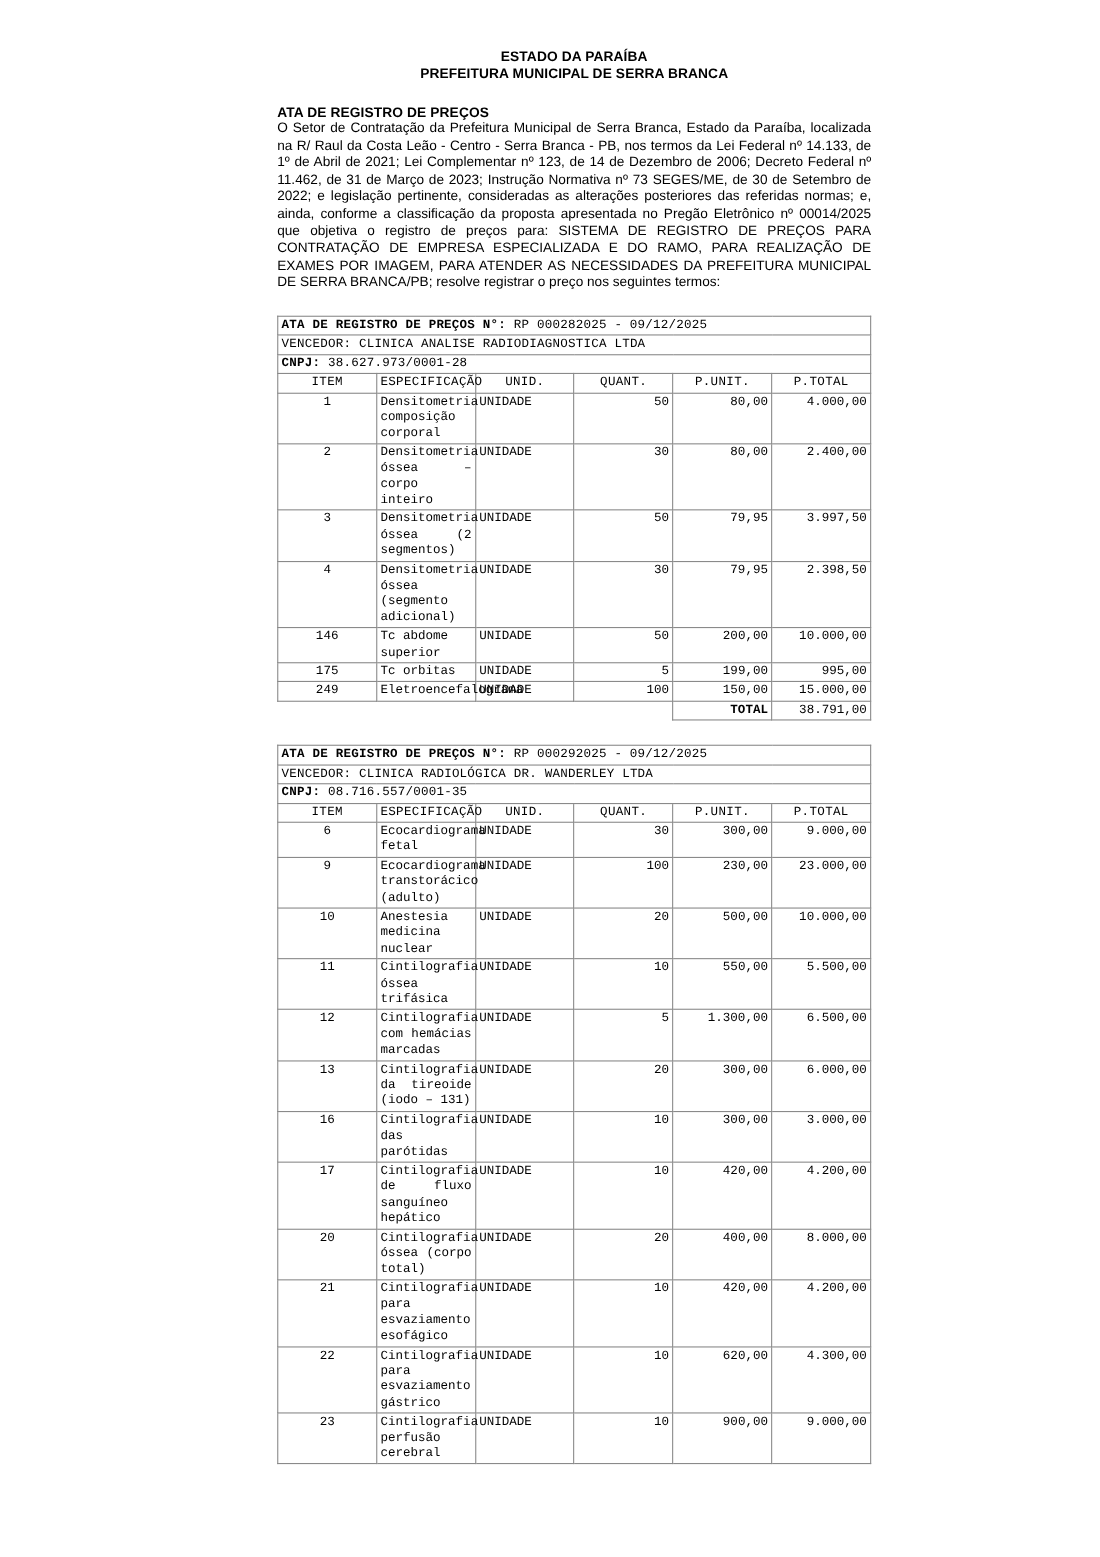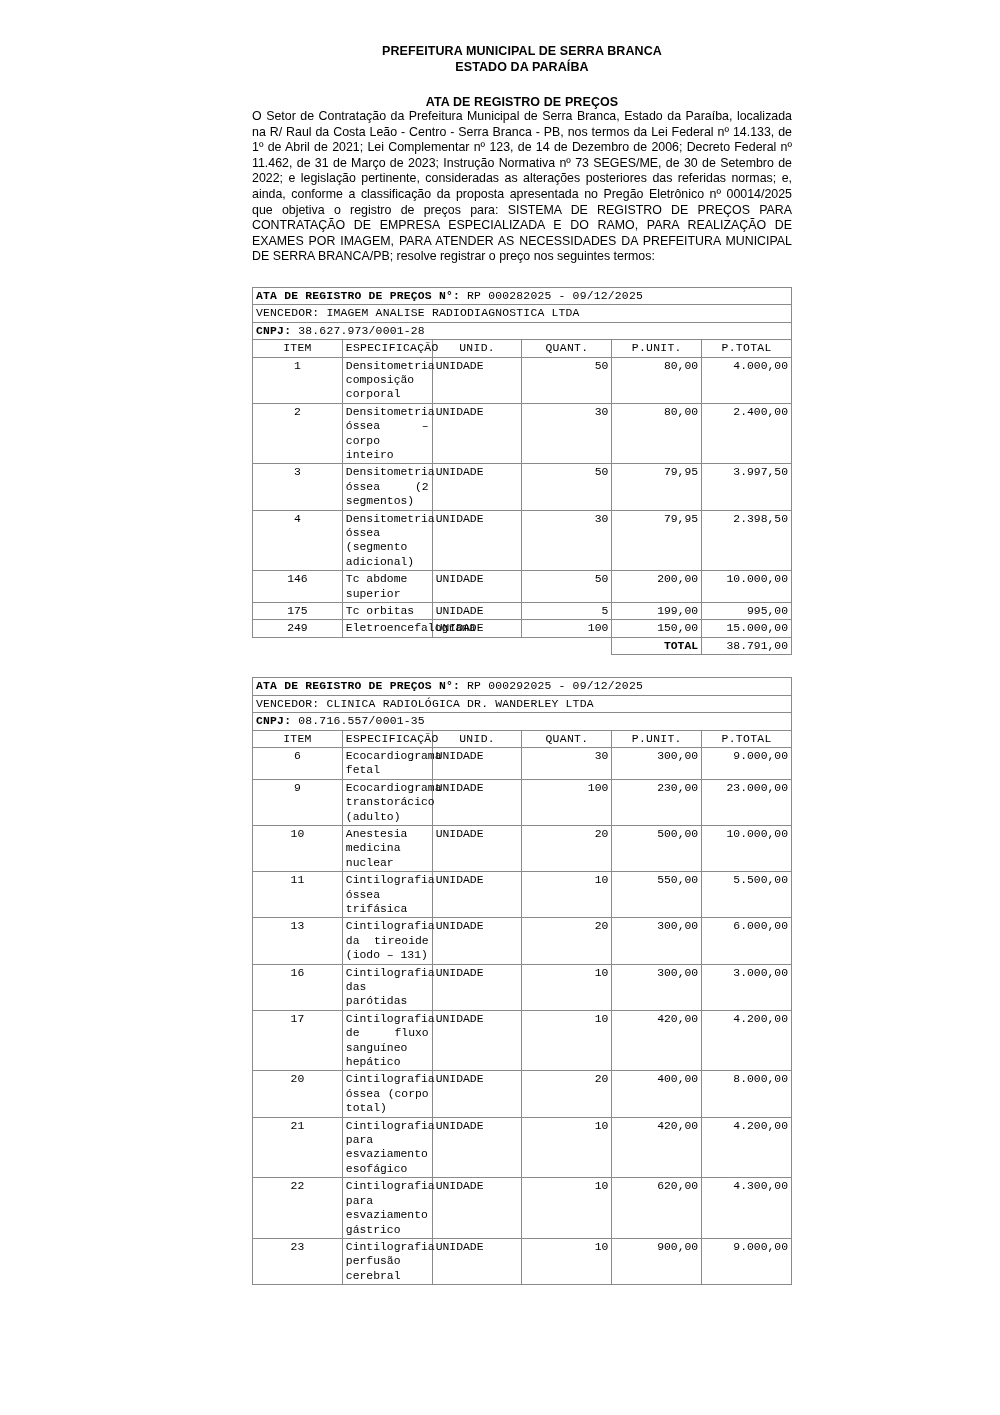--- a/index.html
+++ b/index.html
@@ -18,21 +18,20 @@
   }
   
   .doc-head {
     text-align: center;
     font-weight: bold;
     font-size: 12.5px;
     line-height: 15.5px;
     letter-spacing: 0.1px;
   }
   .doc-subhead {
-    text-align: center;
     font-weight: bold;
     font-size: 12.5px;
     margin-top: 20px;
     letter-spacing: 0.1px;
   }
   
   .para {
     text-align: justify;
     text-justify: inter-word;
     font-size: 12.4px;
@@ -86,37 +85,37 @@
   }
   .total-row td.tl { text-align: right; font-weight: bold; }
 </style>
 </head>
 <body>
 
 <div class="page">
 
   <div>
     <div class="doc-head">
+      <div>ESTADO DA PARAÍBA</div>
       <div>PREFEITURA MUNICIPAL DE SERRA BRANCA</div>
-      <div>ESTADO DA PARAÍBA</div>
     </div>
     <div class="doc-subhead">ATA DE REGISTRO DE PREÇOS</div>
   </div>
 
   <div class="para">O Setor de Contratação da Prefeitura Municipal de Serra Branca, Estado da Paraíba, localizada na R/ Raul da Costa Leão - Centro - Serra Branca - PB, nos termos da Lei Federal nº 14.133, de 1º de Abril de 2021; Lei Complementar nº 123, de 14 de Dezembro de 2006; Decreto Federal nº 11.462, de 31 de Março de 2023; Instrução Normativa nº 73 SEGES/ME, de 30 de Setembro de 2022; e legislação pertinente, consideradas as alterações posteriores das referidas normas; e, ainda, conforme a classificação da proposta apresentada no Pregão Eletrônico nº 00014/2025 que objetiva o registro de preços para: SISTEMA DE REGISTRO DE PREÇOS PARA CONTRATAÇÃO DE EMPRESA ESPECIALIZADA E DO RAMO, PARA REALIZAÇÃO DE EXAMES POR IMAGEM, PARA ATENDER AS NECESSIDADES DA PREFEITURA MUNICIPAL DE SERRA BRANCA/PB; resolve registrar o preço nos seguintes termos:</div>
 
   <div id="atas-container">
       <div class="ata-block">
         <table class="ata">
           <tbody>
             <tr class="hdr-row">
               <td colspan="6"><span class="lbl">ATA DE REGISTRO DE PREÇOS N°:</span> <span>RP 000282025 - 09/12/2025</span></td>
             </tr>
             <tr class="hdr-row">
-              <td colspan="6"><span>VENCEDOR:</span> <span>IMAGEM ANALISE RADIODIAGNOSTICA LTDA</span></td>
+              <td colspan="6"><span>VENCEDOR:</span> <span>CLINICA ANALISE RADIODIAGNOSTICA LTDA</span></td>
             </tr>
             <tr class="hdr-row">
               <td colspan="6"><span class="lbl">CNPJ:</span> <span>38.627.973/0001-28</span></td>
             </tr>
             <tr class="colhdr">
               <td class="c-item">ITEM</td>
               <td class="c-spec">ESPECIFICAÇÃO</td>
               <td class="c-unid" style="text-align:center">UNID.</td>
               <td class="c-quant" style="text-align:center">QUANT.</td>
               <td class="c-punit" style="text-align:center">P.UNIT.</td>
@@ -242,20 +241,30 @@
             </tr>
             <tr>
               <td class="c-item">11</td>
               <td class="c-spec">Cintilografia óssea trifásica</td>
               <td class="c-unid">UNIDADE</td>
               <td class="c-quant">10</td>
               <td class="c-punit">550,00</td>
               <td class="c-ptotal">5.500,00</td>
             </tr>
             <tr>
+              <td class="c-item">12</td>
+              <td class="c-spec">
+                <span class="spec-just">Cintilografia com hemácias marcadas</span>
+              </td>
+              <td class="c-unid">UNIDADE</td>
+              <td class="c-quant">5</td>
+              <td class="c-punit">1.300,00</td>
+              <td class="c-ptotal">6.500,00</td>
+            </tr>
+            <tr>
               <td class="c-item">13</td>
               <td class="c-spec">
                 <span class="spec-just">Cintilografia da tireoide (iodo – 131)</span>
               </td>
               <td class="c-unid">UNIDADE</td>
               <td class="c-quant">20</td>
               <td class="c-punit">300,00</td>
               <td class="c-ptotal">6.000,00</td>
             </tr>
             <tr>

